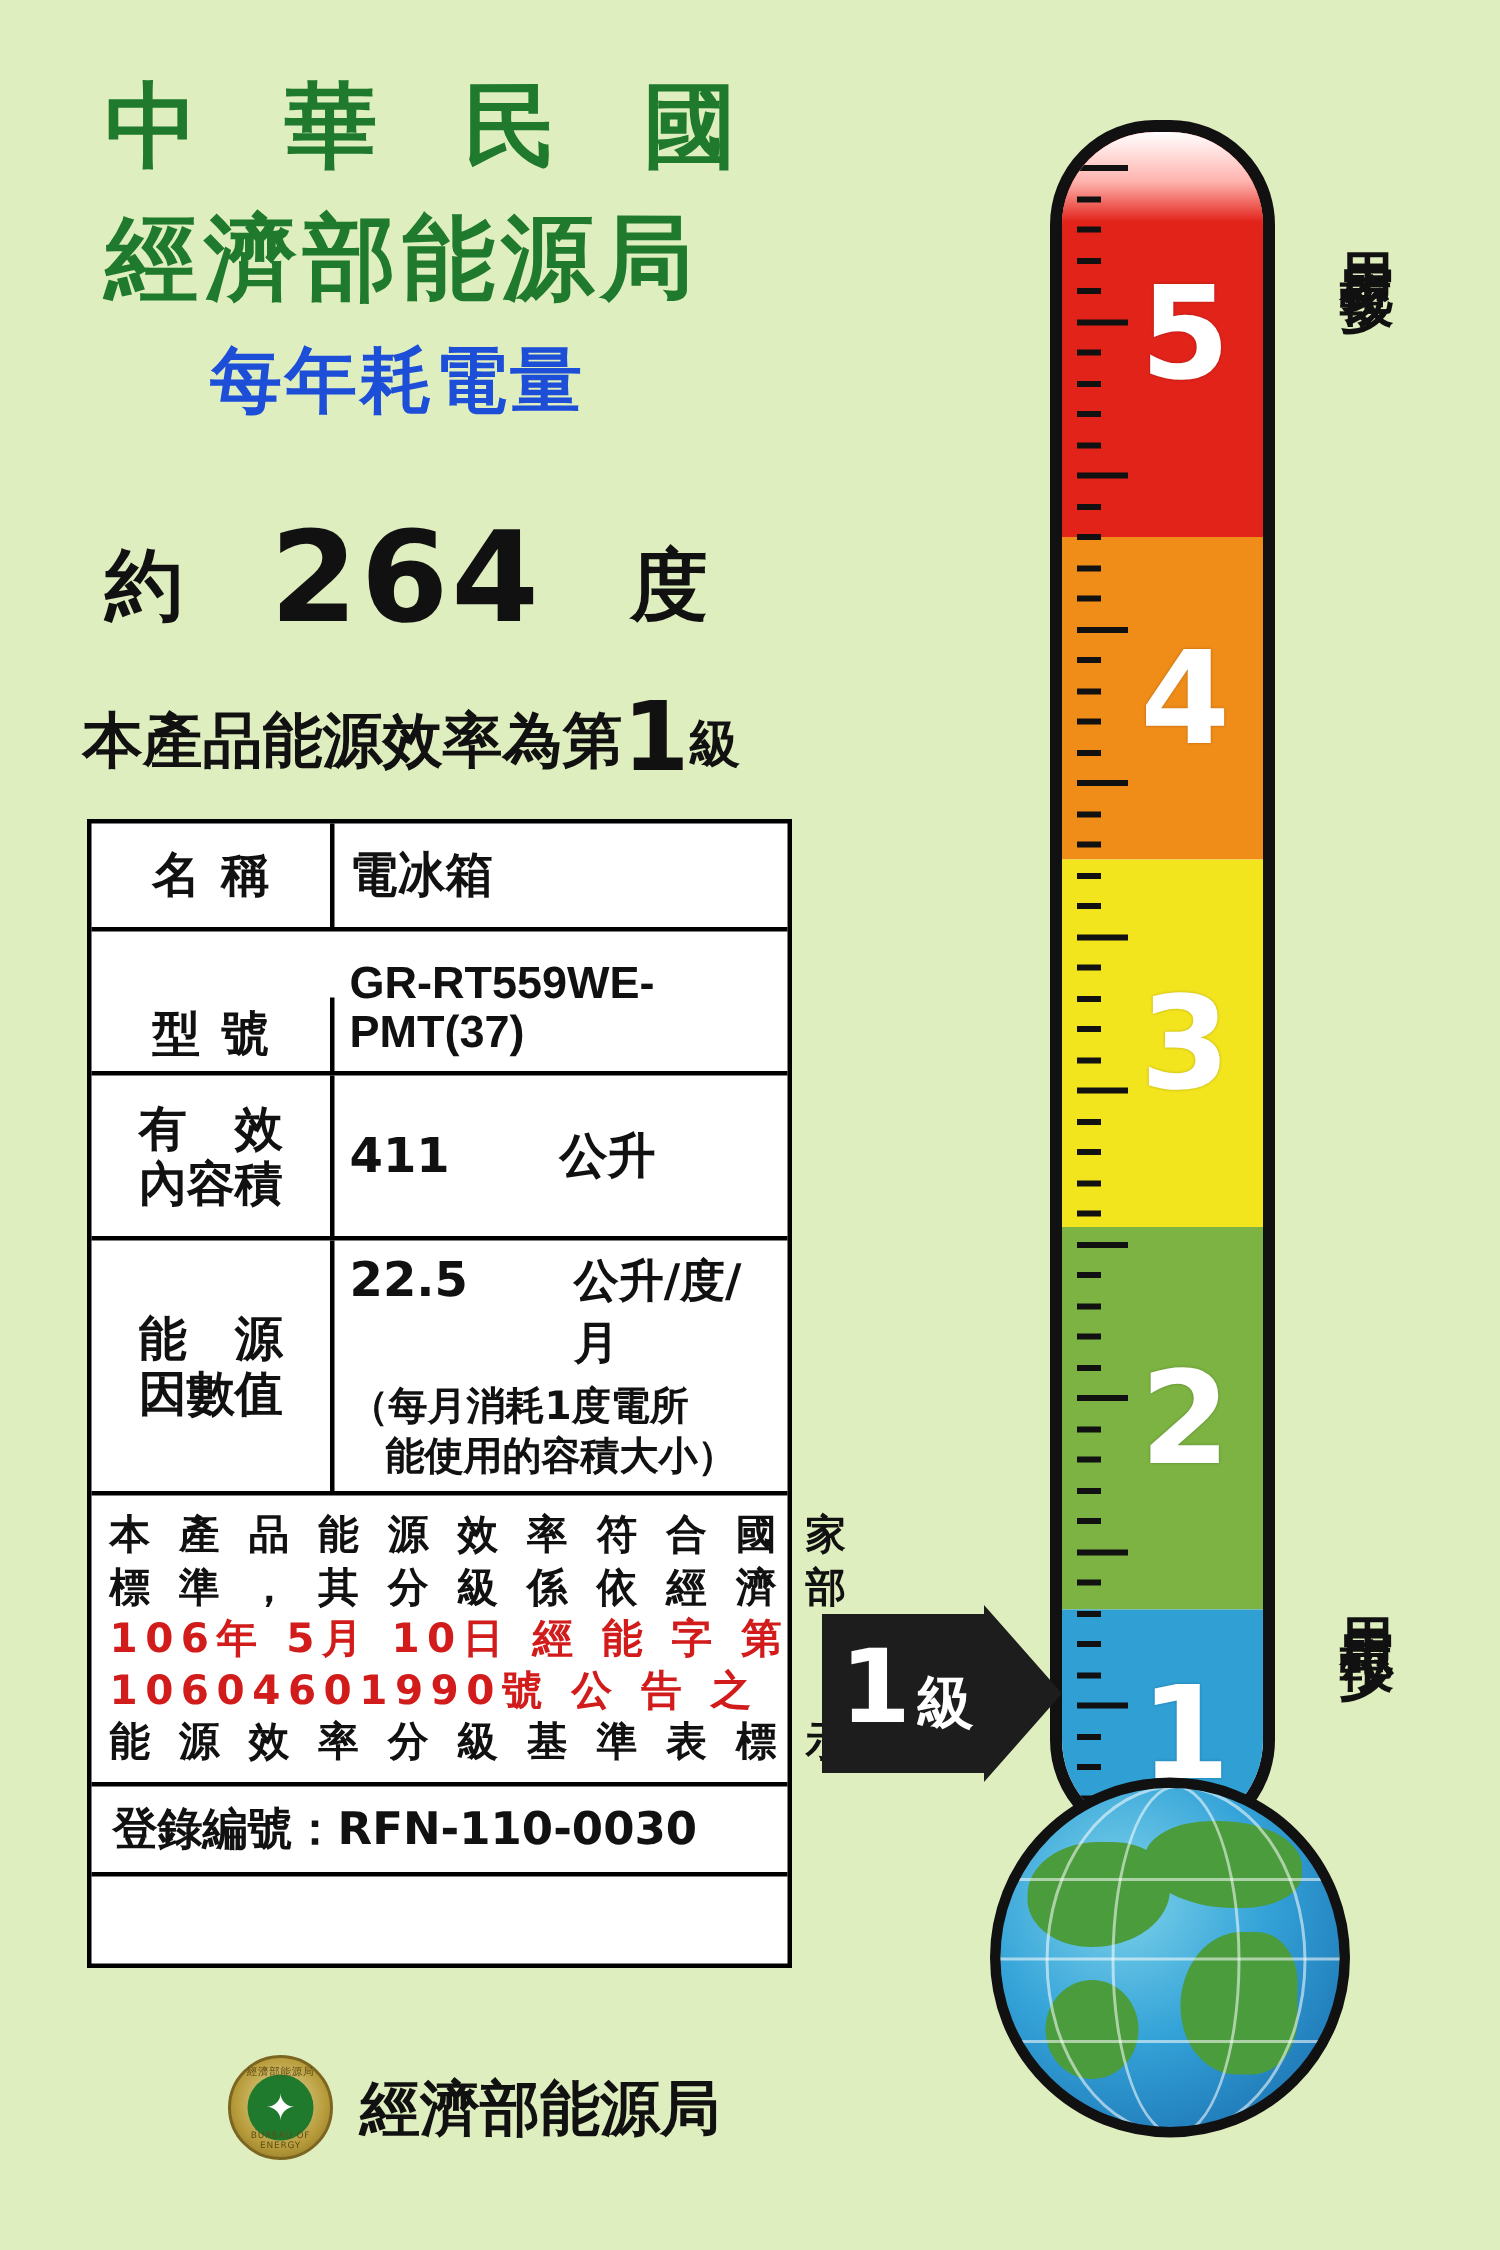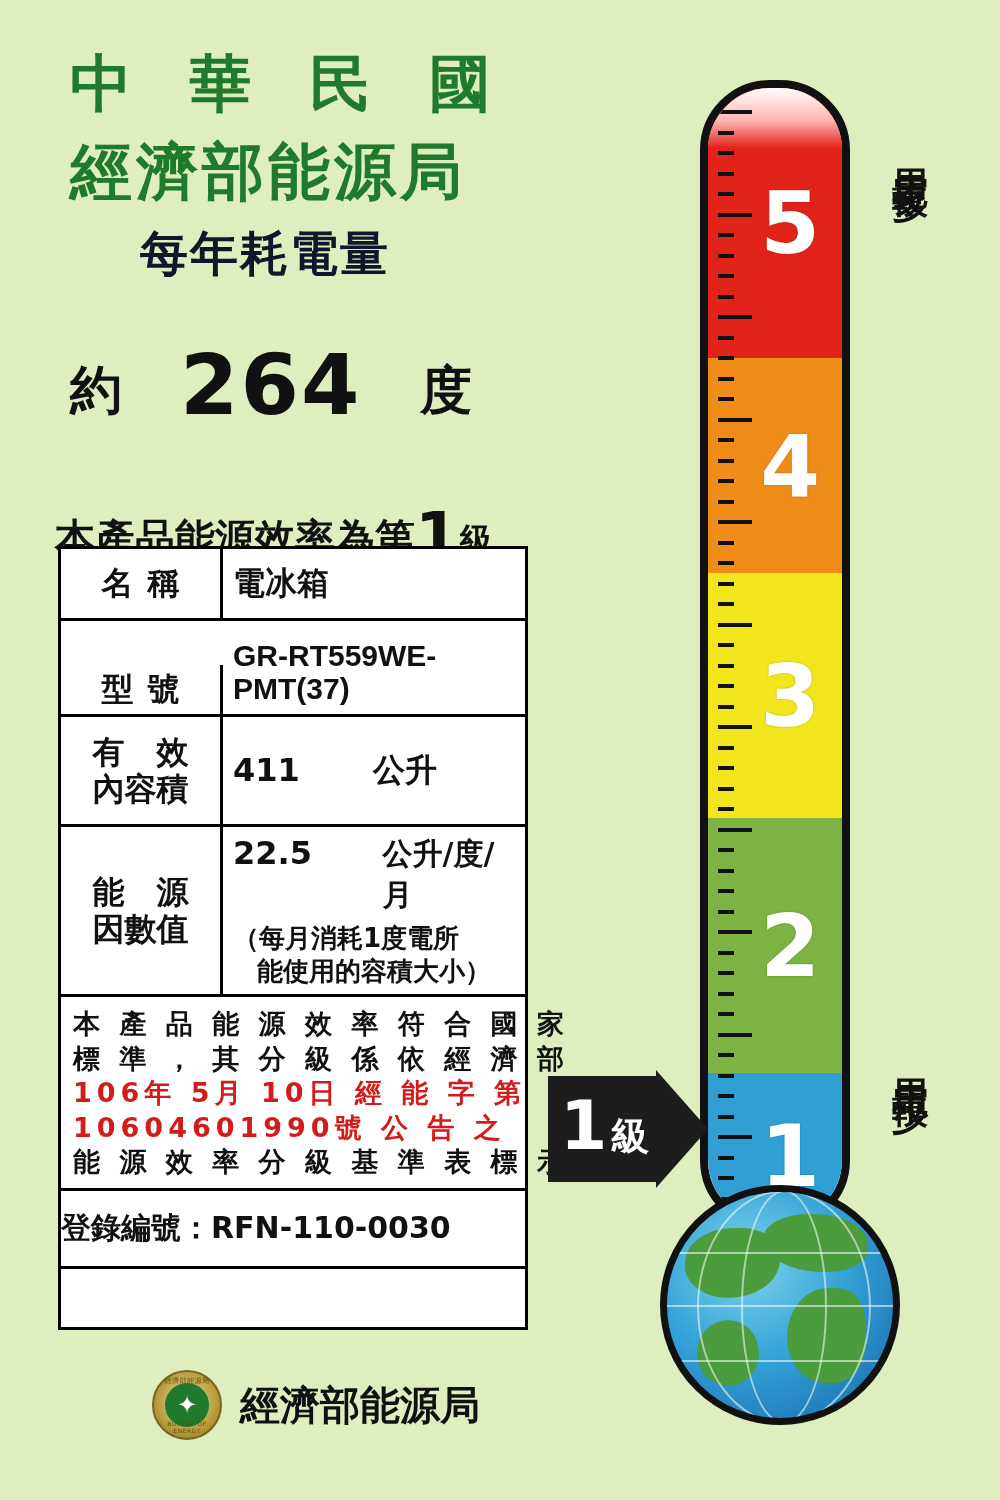--- a/index.html
+++ b/index.html
@@ -46,21 +46,21 @@
     letter-spacing: 4px;
     color: #1f7a2e;
     font-weight: bold;
     white-space: nowrap;
   }
   .subtitle {
     position: absolute;
     left: 140px;
     top: 222px;
     font-size: 48px;
-    color: #0f172a;
+    color: #1d4ed8;
     font-weight: bold;
     letter-spacing: 2px;
     white-space: nowrap;
   }
 
   
   .cons-row {
     position: absolute;
     left: 60px;
     top: 348px;
@@ -94,21 +94,20 @@
   }
 
   .grade-sentence {
     position: absolute;
     left: 55px;
     top: 455px;
     font-size: 40px;
     font-weight: bold;
     color: #111;
     white-space: nowrap;
-    margin-top: 44px;
   }
   .grade-sentence .big-grade {
     font-size: 64px;
     font-weight: bold;
     vertical-align: -6px;
   }
   .grade-sentence .suffix {
     font-size: 34px;
   }
 
@@ -197,23 +196,24 @@
     font-size: 27px;
     font-weight: bold;
     color: #111;
     letter-spacing: 5px;
     line-height: 1.28;
     white-space: nowrap;
   }
   .statement-line.red { color: #d21b1b; }
 
   .row-reg {
-    height: 78px;
+    height: 60px;
     display: flex;
     align-items: center;
+    padding-left: 14px;
     font-size: 30px;
     font-weight: bold;
     color: #111;
   }
   .row-spacer { height: 58px; }
 
   
   .footer {
     position: absolute;
     left: 152px;

